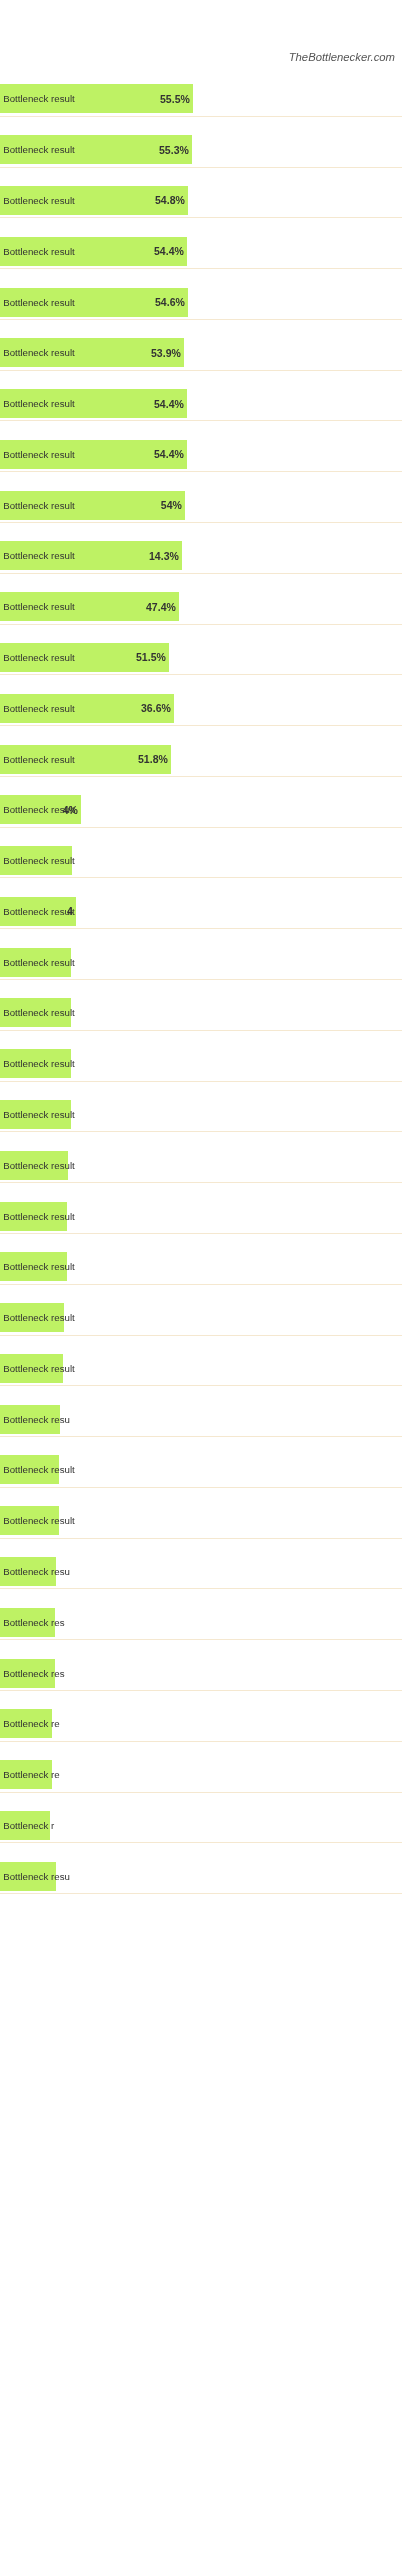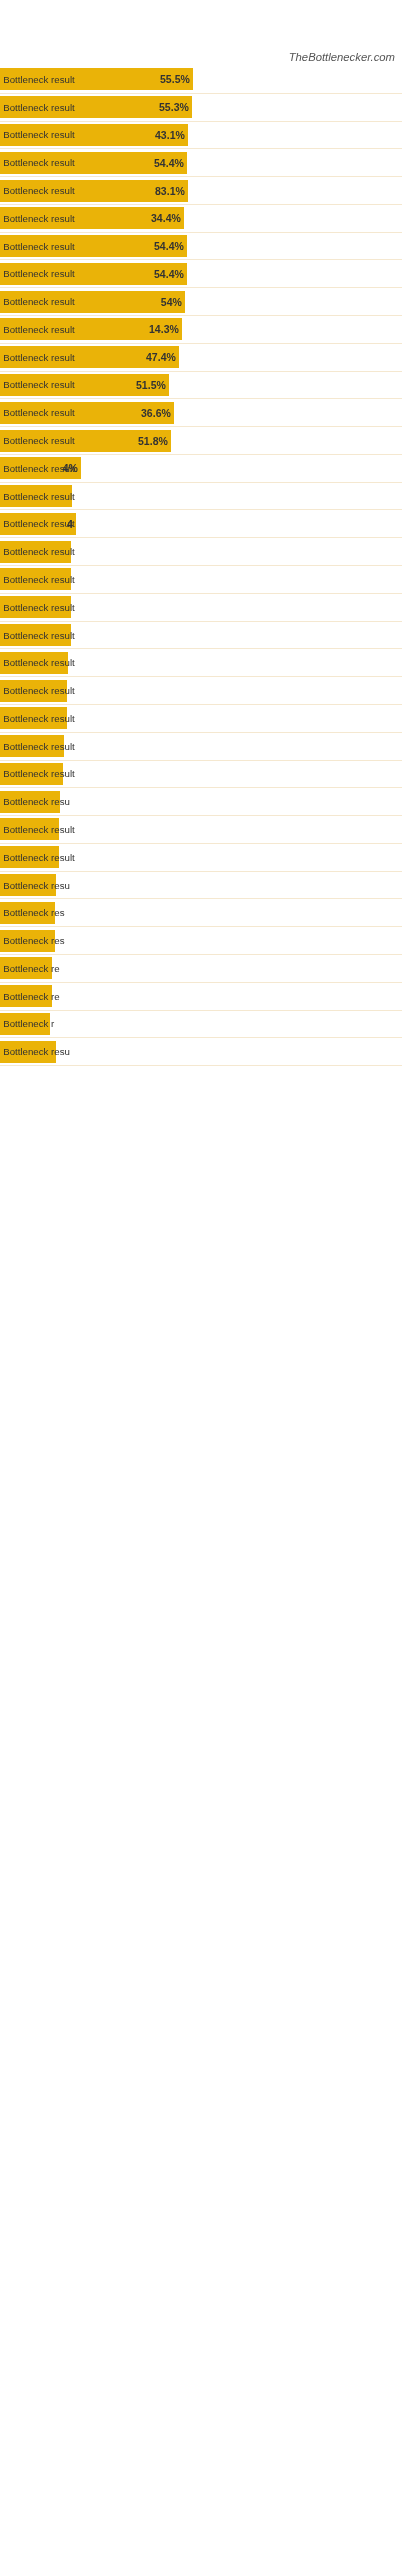--- a/index.html
+++ b/index.html
@@ -23,26 +23,27 @@
     }
     .bar-label {
       font-size: 9.7px;
       color: #333;
       white-space: nowrap;
       position: absolute;
       left: 3.2px;
       z-index: 2;
     }
     .bar-fill {
-      background: #eab308;
-      height: 22px;
+      background: #bef264;
+      height: 29px;
       display: flex;
       align-items: center;
       position: relative;
       min-width: 48px;
+      margin-top: 16px;
     }
     .bar-value {
       position: absolute;
       right: 3.2px;
       font-size: 10.5px;
       color: #333;
       font-weight: bold;
       white-space: nowrap;
     }
     .row-wrapper {
@@ -66,39 +67,39 @@
     </div>
     <div class="row-wrapper">
       <div class="bar-fill" style="width: 192px;">
         <span class="bar-label">Bottleneck result</span>
         <span class="bar-value">55.3%</span>
       </div>
     </div>
     <div class="row-wrapper">
       <div class="bar-fill" style="width: 188px;">
         <span class="bar-label">Bottleneck result</span>
-        <span class="bar-value">43.1%</span>
+        <span class="bar-value">54.8%</span>
       </div>
     </div>
     <div class="row-wrapper">
       <div class="bar-fill" style="width: 187px;">
         <span class="bar-label">Bottleneck result</span>
         <span class="bar-value">54.4%</span>
       </div>
     </div>
     <div class="row-wrapper">
       <div class="bar-fill" style="width: 188px;">
         <span class="bar-label">Bottleneck result</span>
-        <span class="bar-value">83.1%</span>
+        <span class="bar-value">54.6%</span>
       </div>
     </div>
     <div class="row-wrapper">
       <div class="bar-fill" style="width: 184px;">
         <span class="bar-label">Bottleneck result</span>
-        <span class="bar-value">34.4%</span>
+        <span class="bar-value">53.9%</span>
       </div>
     </div>
     <div class="row-wrapper">
       <div class="bar-fill" style="width: 187px;">
         <span class="bar-label">Bottleneck result</span>
         <span class="bar-value">54.4%</span>
       </div>
     </div>
     <div class="row-wrapper">
       <div class="bar-fill" style="width: 187px;">

